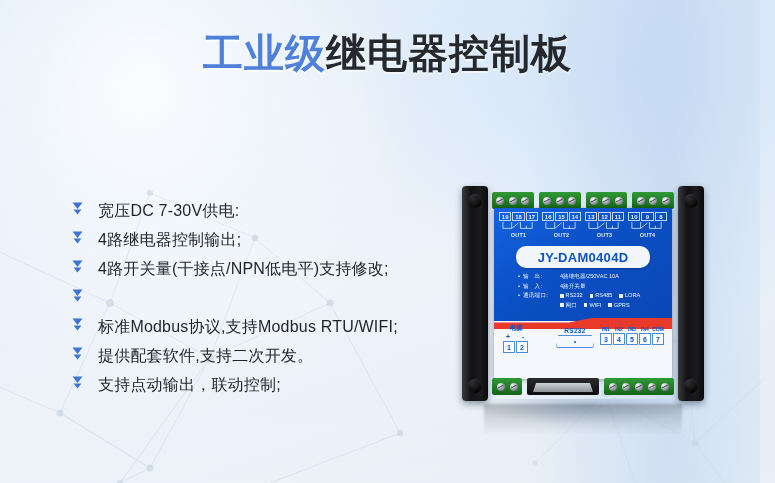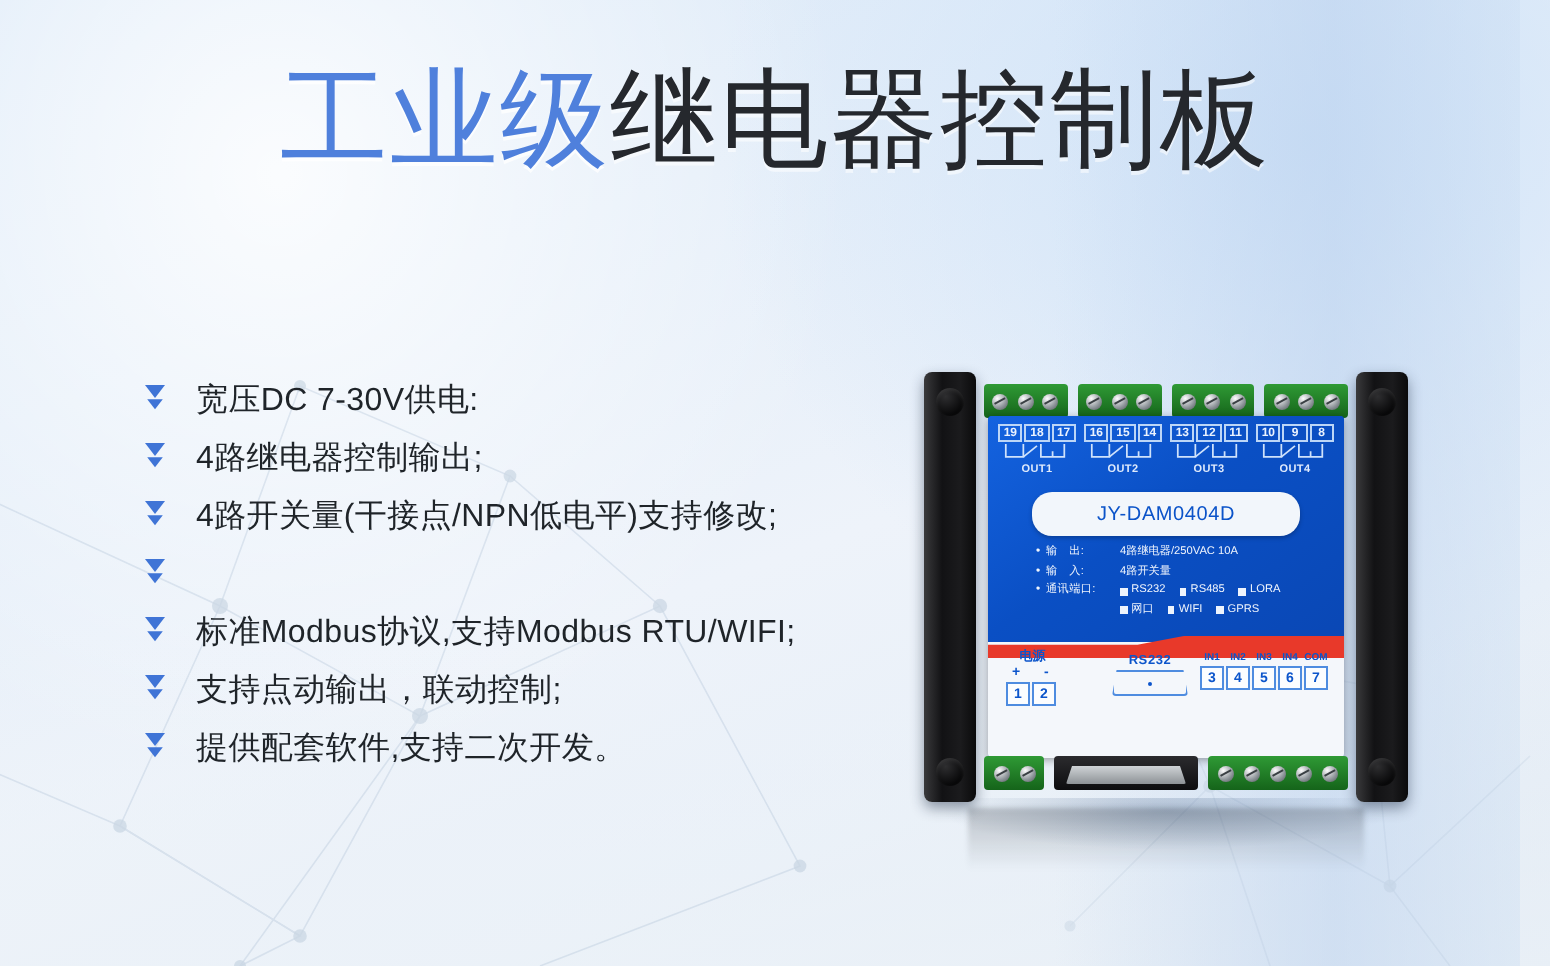--- a/index.html
+++ b/index.html
@@ -26,34 +26,34 @@
     background:linear-gradient(to top,rgba(236,242,248,.95),rgba(236,242,248,0));}
   .wash-d{position:absolute;right:2%;top:0;width:30%;height:100%;
     background:linear-gradient(to right,rgba(196,216,240,0),rgba(188,210,238,.55) 60%,rgba(200,220,242,.35));}
 
   #netgrid{position:absolute;left:0;bottom:0;width:420px;height:300px;opacity:.5;}
   #netgrid2{position:absolute;right:0;bottom:0;width:260px;height:200px;opacity:.33;}
 
   
   .header{position:absolute;left:0;top:32px;width:775px;text-align:center;}
   .title{
-    font-size:54px;font-weight:normal;letter-spacing:1px;line-height:1.05;
+    font-size:40px;font-weight:bold;letter-spacing:1px;line-height:1.05;
     white-space:nowrap;
   }
   .t-blue{ color:#4f80dc; text-shadow:0 2px 0 rgba(255,255,255,.75); }
   .t-dark{ color:#25282d; text-shadow:0 2px 0 rgba(255,255,255,.55); }
 
   .subline{
     margin-top:12px;font-size:17px;color:#2b3036;letter-spacing:1.2px;
     white-space:nowrap;
   }
   .sub-model{ color:#e8a73c; font-weight:bold; letter-spacing:.5px; font-size:19px; }
 
   
-  .features{position:absolute;left:72px;top:186px;width:400px;}
+  .features{position:absolute;left:72px;top:196px;width:400px;}
   .frow{display:flex;align-items:flex-start;height:29px;}
   .fchev{width:26px;flex:0 0 26px;padding-top:6px;}
   .ftext{font-size:16px;color:#1f2429;line-height:29px;white-space:nowrap;letter-spacing:.2px;}
 
   
   #device{position:absolute;left:462px;top:186px;width:242px;height:215px;}
   .rail{
     position:absolute;top:0;width:26px;height:215px;border-radius:4px;
     background:linear-gradient(to right,#3a3a3c,#121214 35%,#1b1b1d 70%,#0a0a0b);
     box-shadow:0 3px 7px rgba(20,35,60,.45);
@@ -119,21 +119,21 @@
     position:absolute;left:0;top:20px;width:100%;text-align:center;
     font-size:5.5px;font-weight:bold;color:#dfeafc;letter-spacing:.2px;
   }
 
   .plate{
     position:absolute;left:22px;top:38px;width:134px;height:22px;
     background:#f2f6fb;border-radius:10px;
     display:flex;align-items:center;justify-content:center;
     box-shadow:0 1px 2px rgba(0,0,0,.25);
   }
-  .plate span{color:#0b53c9;font-size:10px;font-weight:normal;letter-spacing:.3px;}
+  .plate span{color:#0b53c9;font-size:13px;font-weight:bold;letter-spacing:.3px;}
 
   .specs{position:absolute;left:24px;top:64px;width:146px;color:#f0f5fd;font-size:5.6px;line-height:9.5px;}
   .specrow{display:flex;align-items:center;}
   .dot{width:5px;flex:0 0 5px;font-size:6px;line-height:9.5px;}
   .sk{flex:0 0 37px;letter-spacing:.2px;}
   .sv{flex:1;}
   .ports{display:flex;gap:7px;margin-left:42px;}
   .port{display:flex;align-items:center;gap:2px;}
   .chk{width:3.6px;height:3.6px;background:#eef4fd;display:inline-block;}
 
@@ -266,30 +266,30 @@
       </span>
       <span class="ftext">标准Modbus协议,支持Modbus RTU/WIFI;</span>
     </div>
     <div class="frow">
       <span class="fchev">
         <svg width="11" height="14" viewBox="0 0 11 14">
             <path d="M0.5 0.5 L10.5 0.5 L5.5 7 Z" fill="#3f74d6"></path>
             <path d="M1.6 7.6 L9.4 7.6 L5.5 12.6 Z" fill="#3f74d6"></path>
           </svg>
       </span>
+      <span class="ftext">提供配套软件,支持二次开发。</span>
+    </div>
+    <div class="frow">
+      <span class="fchev">
+        <svg width="11" height="14" viewBox="0 0 11 14">
+            <path d="M0.5 0.5 L10.5 0.5 L5.5 7 Z" fill="#3f74d6"></path>
+            <path d="M1.6 7.6 L9.4 7.6 L5.5 12.6 Z" fill="#3f74d6"></path>
+          </svg>
+      </span>
       <span class="ftext">支持点动输出，联动控制;</span>
-    </div>
-    <div class="frow">
-      <span class="fchev">
-        <svg width="11" height="14" viewBox="0 0 11 14">
-            <path d="M0.5 0.5 L10.5 0.5 L5.5 7 Z" fill="#3f74d6"></path>
-            <path d="M1.6 7.6 L9.4 7.6 L5.5 12.6 Z" fill="#3f74d6"></path>
-          </svg>
-      </span>
-      <span class="ftext">提供配套软件,支持二次开发。</span>
     </div>
   </div>
 
   <div class="shadow"></div>
   <div class="reflect"></div>
 
   <div id="device">
     <div class="rail left">
       <div class="hole t"></div>
       <div class="hole b"></div>

